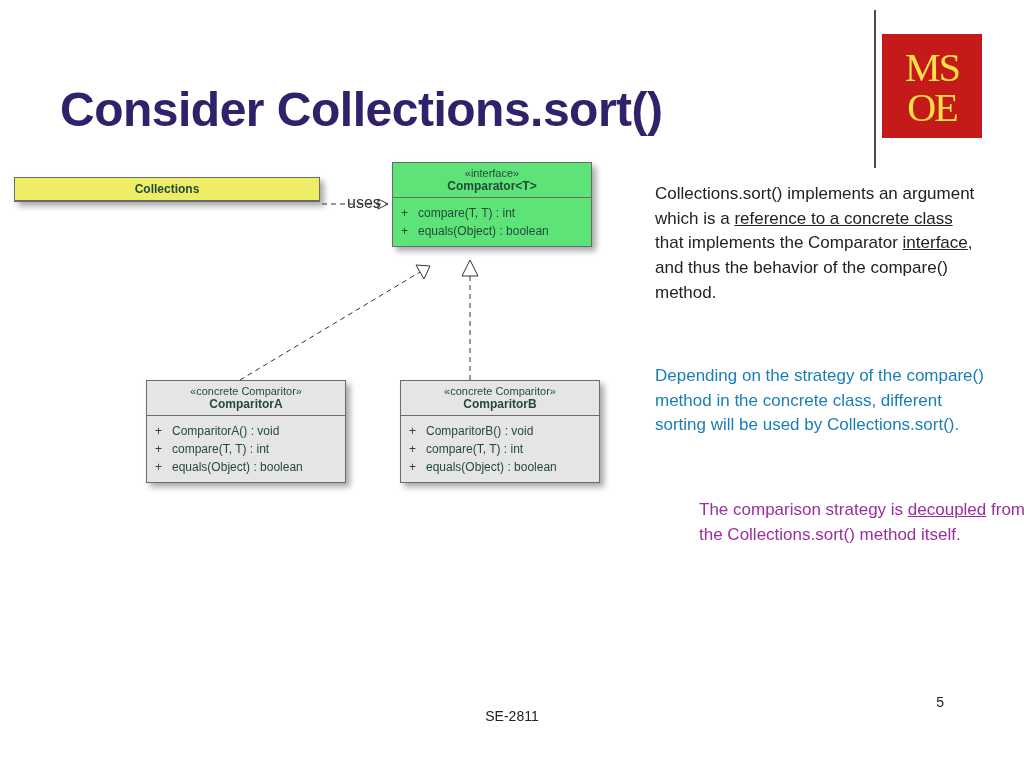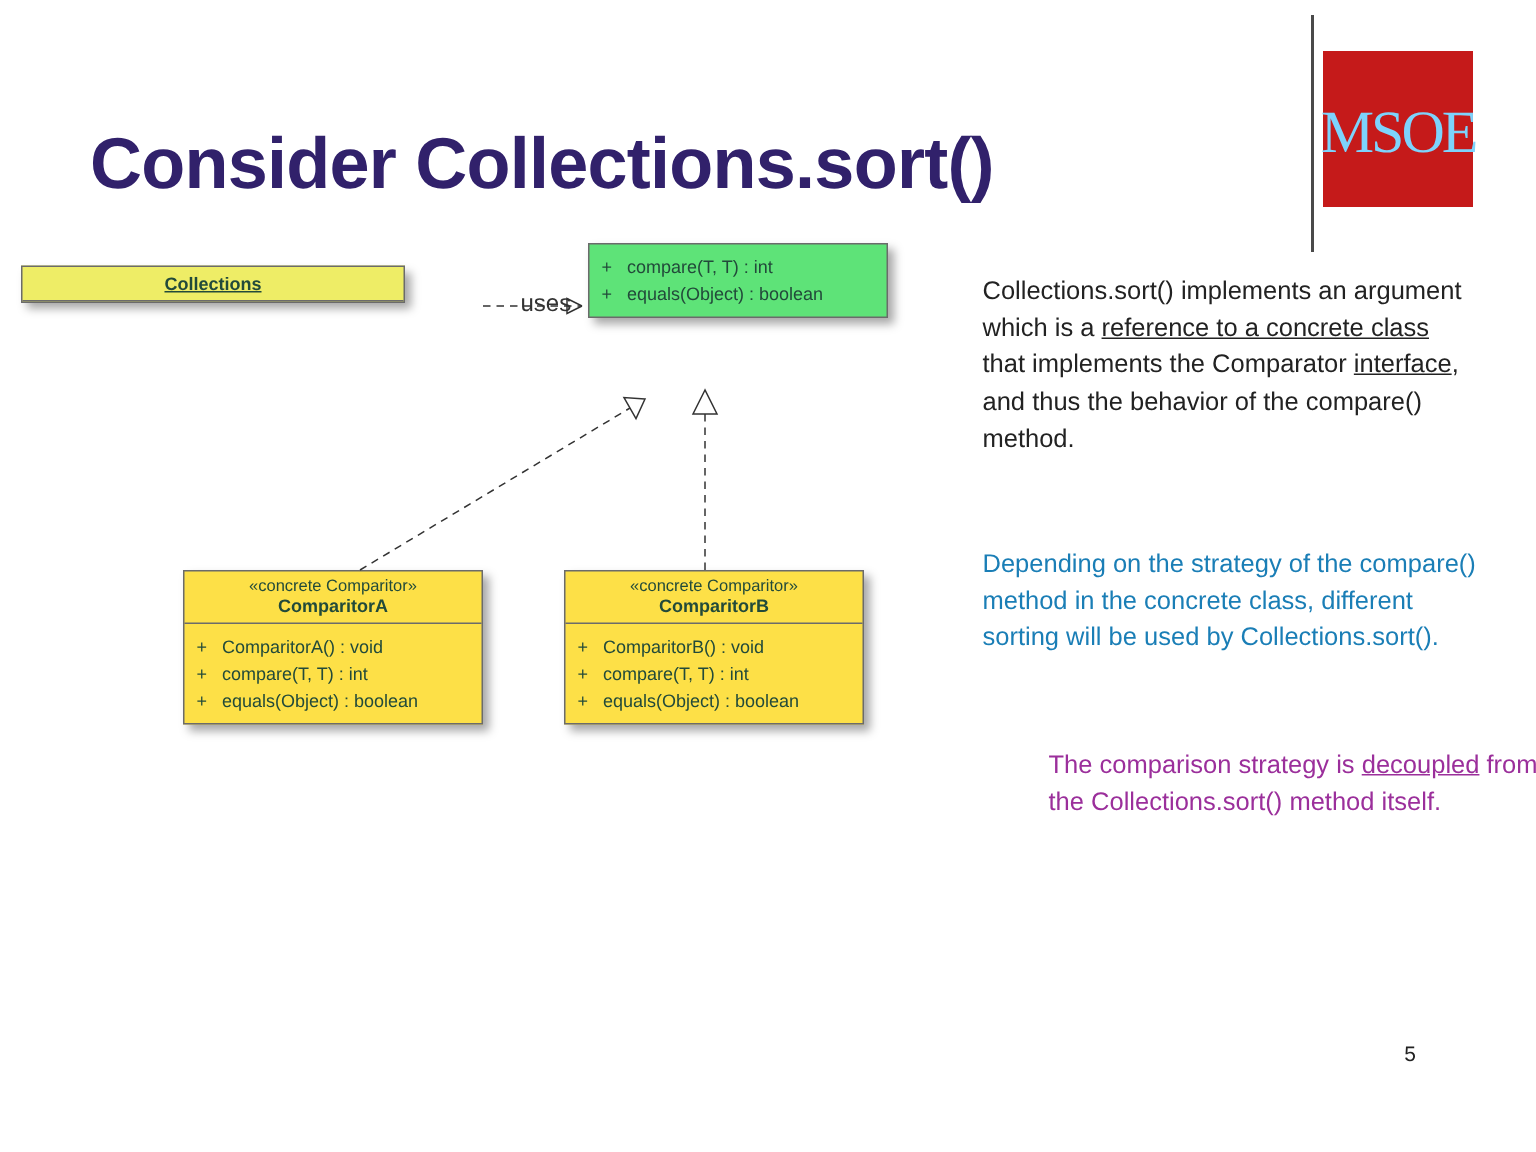--- a/index.html
+++ b/index.html
@@ -21,25 +21,26 @@
     color: #31216b;
     letter-spacing: -0.5px;
   }
   .logo {
     position: absolute;
     right: 42px;
     top: 34px;
     width: 100px;
     height: 104px;
     background: #c51a1a;
-    color: #7dd3fc;
+    color: #fde047;
     font-family: "Times New Roman", serif;
     font-size: 40px;
     line-height: 1;
     display: flex;
+    flex-direction: column;
     align-items: center;
     justify-content: center;
     padding-top: 3px;
   }
   .logo div { letter-spacing: -2px; }
   .vline {
     position: absolute;
     right: 148px;
     top: 10px;
     width: 0;
@@ -64,21 +65,21 @@
     font-weight: normal;
     font-size: 11px;
   }
   .uml-body {
     padding: 6px 8px;
     line-height: 1.5;
     white-space: pre;
   }
   .uml-yellow { background: #eeed66; }
   .uml-green  { background: #5ee378; }
-  .uml-beige  { background: #fde047; }
+  .uml-beige  { background: #e5e5e5; margin-left: 24px; }
 
   .edge-label {
     position: absolute;
     font-size: 16px;
     color: #333;
   }
 
   .bodytext {
     position: absolute;
     left: 655px;
@@ -119,25 +120,29 @@
 
 <div class="vline"></div>
 
 <div class="logo">
   <div>MS</div>
   <div>OE</div>
 </div>
 
 <div class="title">Consider Collections.sort()</div>
 
-<div class="uml-box uml-yellow" style="left:14px; top:177px; width:256px;text-decoration:underline;">
+<div class="uml-box uml-yellow" style="left:14px; top:177px; width:306px;">
   <div class="uml-header">Collections</div>
 </div>
 
 <div class="uml-box uml-green" style="left:392px; top:162px; width:200px;">
+  <div class="uml-header">
+    <div class="uml-stereo">«interface»</div>
+    <div>Comparator&lt;T&gt;</div>
+  </div>
   <div class="uml-body">+   compare(T, T) : int
 +   equals(Object) : boolean</div>
 </div>
 
 <div class="uml-box uml-beige" style="left:122px; top:380px; width:200px;">
   <div class="uml-header">
     <div class="uml-stereo">«concrete Comparitor»</div>
     <div>ComparitorA</div>
   </div>
   <div class="uml-body">+   ComparitorA() : void
@@ -173,14 +178,15 @@
   <span>Collections.sort() implements an argument which is a </span><span class="ul">reference to a concrete class</span><span> that implements the Comparator </span><span class="ul">interface</span><span>, and thus the behavior of the compare() method.</span>
 </div>
 
 <div class="bodytext c-blue" style="top:364px;">Depending on the strategy of the compare() method in the  concrete class, different sorting will be used by Collections.sort().</div>
 
 <div class="bodytext c-purple" style="top:498px;margin-left:44px;">
   <span>The comparison strategy is </span><span class="ul">decoupled</span><span> from the Collections.sort() method itself.</span>
 </div>
 
 <div class="footer">
+  <div>SE-2811</div>
 </div>
 <div class="pagenum">5</div>
 
 </body></html>

